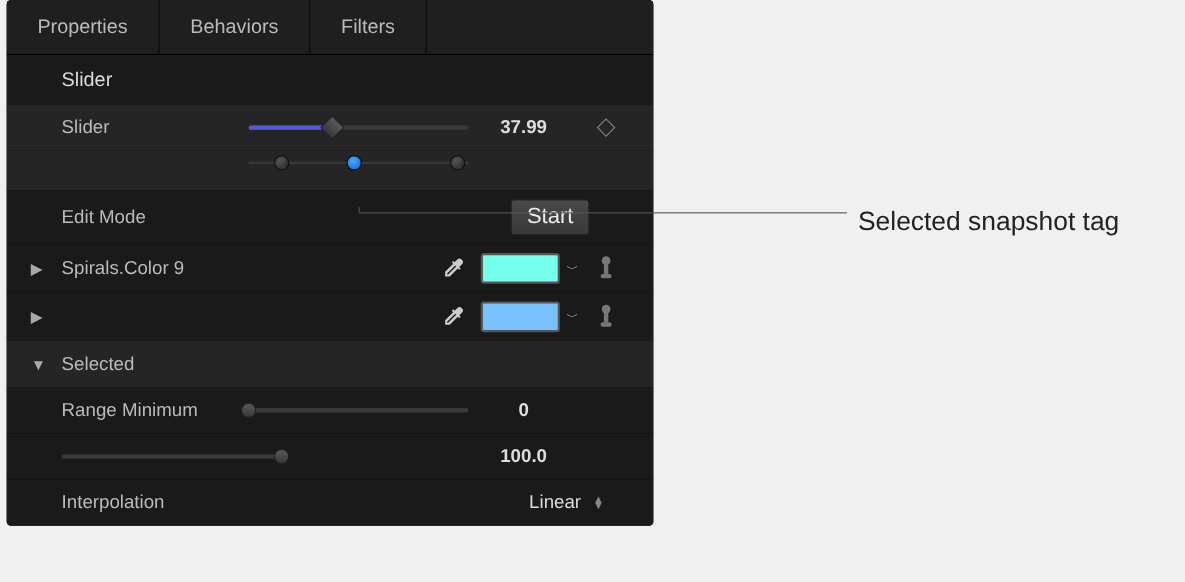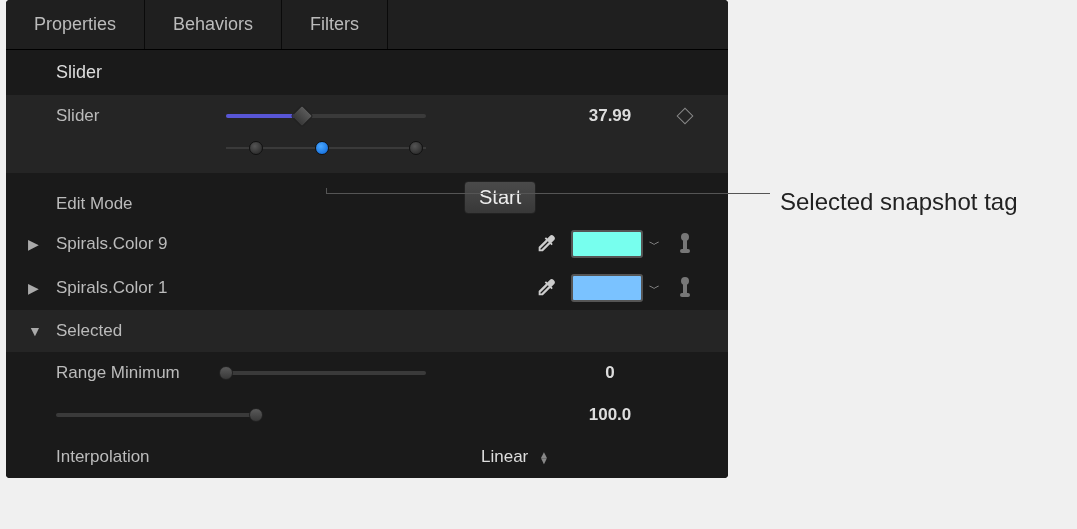--- a/index.html
+++ b/index.html
@@ -6,21 +6,21 @@
     body {
       font-family: -apple-system, "Helvetica Neue", Arial, sans-serif;
       background: #f0f0f0;
       font-size: 14px;
       color: #ccc;
       width: 1077px;
       height: 529px;
       position: relative;
     }
     .panel {
-      width: 722px;
+      width: 588px;
       background: #000000;
       border-radius: 4px;
       overflow: hidden;
       position: absolute;
       left: 6px;
       top: 0;
     }
     .tabs {
       display: flex;
       background: #1f1f1f;
@@ -254,21 +254,21 @@
       </div>
   </div>
 
   <div class="snapshot-row">
     <div class="snap-line"></div>
   <div class="snap-dot" style="left: 250px;"></div>
       <div class="snap-dot selected" style="left: 316px;"></div>
       <div class="snap-dot" style="left: 410px;"></div>
     </div>
 
-  <div class="row dark" style="position:relative;padding-left:50px;align-items:flex-end;">
+  <div class="row dark" style="position:relative;padding-left:50px;">
     <div class="row-label">Edit Mode</div>
     <button class="start-btn">Start</button>
   </div>
 
   <div id="params-container">
       <div class="row dark" style="position: relative;">
         <span class="disclosure">▶</span>
         <div class="row-label">Spirals.Color 9</div>
         <div class="row-control" style="justify-content:flex-end;padding-right:10px;">
           <svg class="eyedropper" width="22" height="22" viewBox="0 0 24 24">
@@ -278,21 +278,20 @@
         <div class="color-well" style="background:#77FFEE;"></div>
         <span class="chev">﹀</span>
         <div class="row-key">
           <div class="joystick">
             <div class="ball"></div>
           </div>
         </div>
       </div>
       <div class="row dark" style="position: relative;">
         <span class="disclosure">▶</span>
-        <div class="row-label">Spirals.Color 1</div>
         <div class="row-control" style="justify-content:flex-end;padding-right:10px;">
           <svg class="eyedropper" width="22" height="22" viewBox="0 0 24 24">
             <path fill="#ccc" d="M20 3c-1-1-2.6-1-3.6 0l-3 3-1.4-1.4-1.4 1.4 1.4 1.4-8 8V20h4.6l8-8 1.4 1.4 1.4-1.4L18 10.6l3-3c1-1 1-2.6 0-3.6zM7 18H6v-1l8-8 1 1-8 8z"></path>
           </svg>
         </div>
         <div class="color-well" style="background:#7AC2FF;"></div>
         <span class="chev">﹀</span>
         <div class="row-key">
           <div class="joystick">
             <div class="ball"></div>

